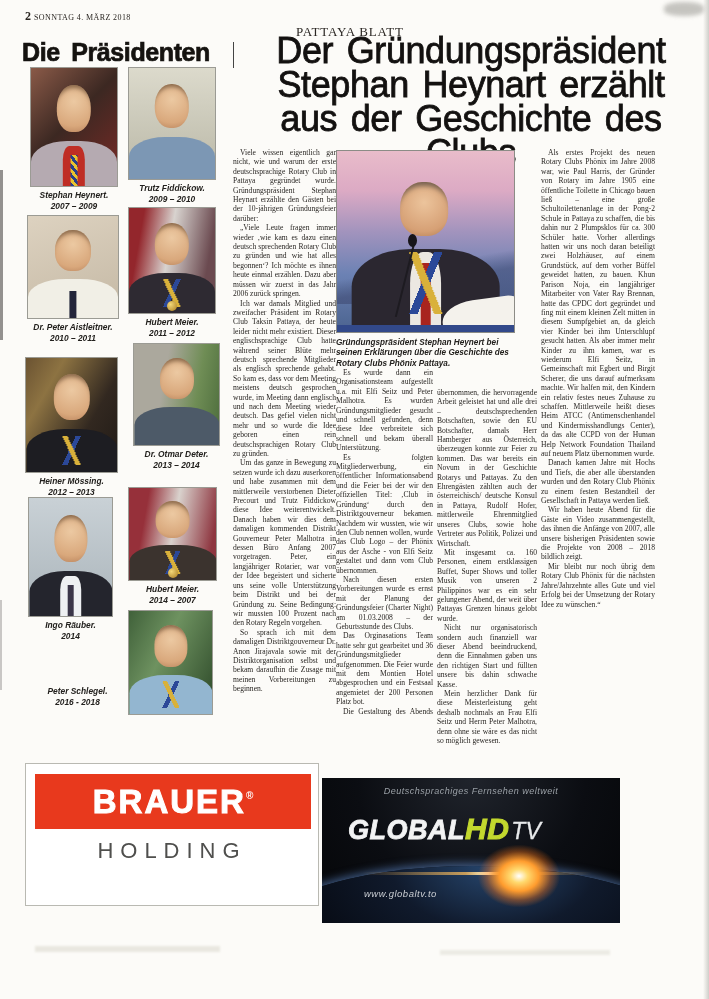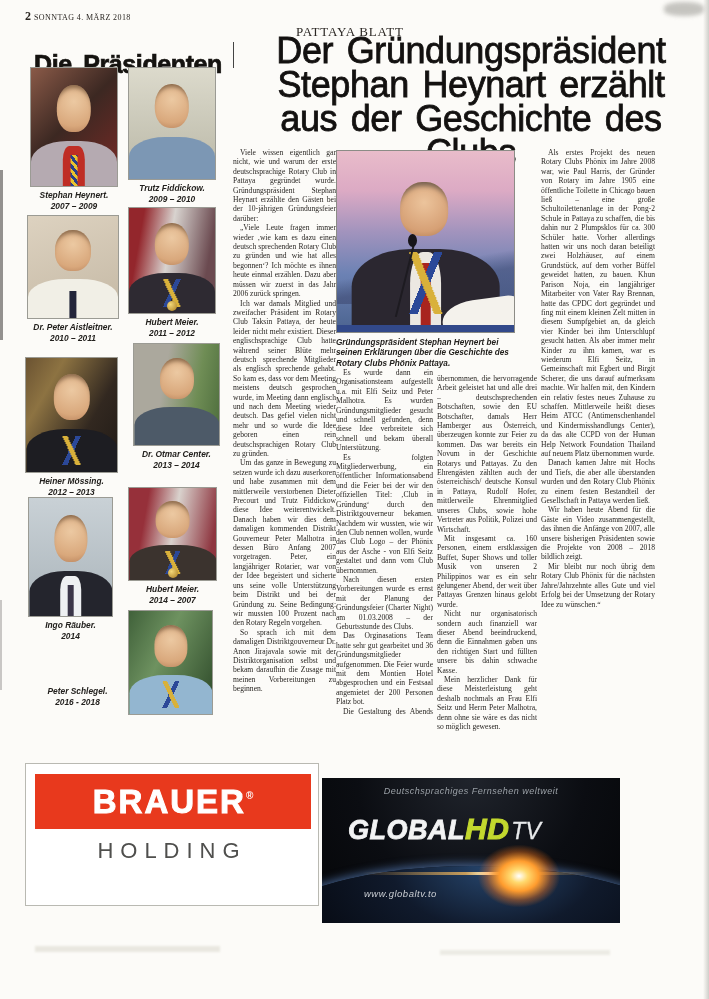--- a/index.html
+++ b/index.html
@@ -143,21 +143,21 @@
 </head>
 <body>
 
 <div class="page" data-name="newspaper-page">
 
   <div class="hdr-left" data-name="date-line">
     <b data-name="page-number">2</b><span>SONNTAG 4. MÄRZ 2018</span>
   </div>
   <div class="masthead" data-name="masthead">PATTAYA BLATT</div>
 
-  <h1 class="sidebar-title" style="margin:12px" data-name="sidebar-title">Die Präsidenten</h1>
+  <h1 class="sidebar-title" style="margin:0" data-name="sidebar-title">Die Präsidenten</h1>
   <div class="title-rule" data-name="title-divider"></div>
   <h2 class="headline" style="margin:0" data-name="article-headline">
     <span style="display:block" data-name="headline-line">Der Gründungspräsident</span>
     <span style="display:block" data-name="headline-line">Stephan Heynart erzählt</span>
     <span style="display:block" data-name="headline-line">aus der Geschichte des Clubs</span>
   </h2>
 
   <figure class="prez p1" style="left:30px;top:67px;width:88px" data-name="president-entry">
     <div class="portrait" style="height:120px" data-name="president-photo">
       <div class="ph-torso" data-name="portrait-torso"></div>
@@ -218,21 +218,21 @@
       <div data-name="president-years">2012 – 2013</div>
     </figcaption>
   </figure>
 
   <figure class="prez p6" style="left:133px;top:343px;width:87px" data-name="president-entry">
     <div class="portrait" style="height:103px" data-name="president-photo">
       <div class="ph-torso" data-name="portrait-torso"></div>
       <div class="ph-head" data-name="portrait-head"></div>
     </div>
     <figcaption>
-      <div data-name="president-name">Dr. Otmar Center.</div>
+      <div data-name="president-name">Dr. Otmar Deter.</div>
       <div data-name="president-years">2013 – 2014</div>
     </figcaption>
   </figure>
 
   <figure class="prez p7" style="left:28px;top:497px;width:85px" data-name="president-entry">
     <div class="portrait" style="height:120px" data-name="president-photo">
       <div class="ph-torso" data-name="portrait-torso"></div>
       <div class="ph-shirt" data-name="portrait-shirt"></div>
       <div class="ph-tie" data-name="portrait-tie"></div>
       <div class="ph-head" data-name="portrait-head"></div>
@@ -289,21 +289,21 @@
     <p data-name="paragraph">Um das ganze in Bewegung zu setzen wurde ich dazu auserkoren und habe zusammen mit dem mittlerweile verstorbenen Dieter Precourt und Trutz Fiddickow diese Idee weiterentwickelt. Danach haben wir dies dem damaligen kommenden Distrikt Gouverneur Peter Malhotra in dessen Büro Anfang 2007 vorgetragen. Peter, ein langjähriger Rotarier, war von der Idee begeistert und sicherte uns seine volle Unterstützung beim Distrikt und bei der Gründung zu. Seine Bedingung: wir mussten 100 Prozent nach den Rotary Regeln vorgehen.</p>
     <p data-name="paragraph">So sprach ich mit dem damaligen Distriktgouverneur Dr. Anon Jirajavala sowie mit der Distriktorganisation selbst und bekam daraufhin die Zusage mit meinen Vorbereitungen zu beginnen.</p>
   </div>
   <div class="bodycol" style="left:336px;top:368px;width:97px;height:348px" data-name="article-column-2">
     <p data-name="paragraph">Es wurde dann ein Organisationsteam aufgestellt u.a. mit Elfi Seitz und Peter Malhotra. Es wurden Gründungsmitglieder gesucht und schnell gefunden, denn diese Idee verbreitete sich schnell und bekam überall Unterstützung.</p>
     <p data-name="paragraph">Es folgten Mitgliederwerbung, ein öffentlicher Informationsabend und die Feier bei der wir den offiziellen Titel: ‚Club in Gründung‘ durch den Distriktgouverneur bekamen. Nachdem wir wussten, wie wir den Club nennen wollen, wurde das Club Logo – der Phönix aus der Asche - von Elfi Seitz gestaltet und dann vom Club übernommen.</p>
     <p data-name="paragraph">Nach diesen ersten Vorbereitungen wurde es ernst mit der Planung der Gründungsfeier (Charter Night) am 01.03.2008 – der Geburtsstunde des Clubs.</p>
     <p data-name="paragraph">Das Orginasations Team hatte sehr gut gearbeitet und 36 Gründungsmitglieder aufgenommen. Die Feier wurde mit dem Montien Hotel abgesprochen und ein Festsaal angemietet der 200 Personen Platz bot.</p>
     <p data-name="paragraph">Die Gestaltung des Abends sowie die Einladung der Ehrengäste hatte Elfi Seitz</p>
   </div>
-  <div class="bodycol" style="left:437px;top:374px;width:100px;height:360px" data-name="article-column-3">
+  <div class="bodycol" style="left:437px;top:388px;width:100px;height:360px" data-name="article-column-3">
     <p class="noindent" data-name="paragraph">übernommen, die hervorragende Arbeit geleistet hat und alle drei – deutschsprechenden Botschaften, sowie den EU Botschafter, damals Herr Hamberger aus Österreich, überzeugen konnte zur Feier zu kommen. Das war bereits ein Novum in der Geschichte Rotarys und Pattayas. Zu den Ehrengästen zählten auch der österreichisch/ deutsche Konsul in Pattaya, Rudolf Hofer, mittlerweile Ehrenmitglied unseres Clubs, sowie hohe Vertreter aus Politik, Polizei und Wirtschaft.</p>
     <p data-name="paragraph">Mit insgesamt ca. 160 Personen, einem erstklassigen Buffet, Super Shows und toller Musik von unseren 2 Philippinos war es ein sehr gelungener Abend, der weit über Pattayas Grenzen hinaus gelobt wurde.</p>
     <p data-name="paragraph">Nicht nur organisatorisch sondern auch finanziell war dieser Abend beeindruckend, denn die Einnahmen gaben uns den richtigen Start und füllten unsere bis dahin schwache Kasse.</p>
     <p data-name="paragraph">Mein herzlicher Dank für diese Meisterleistung geht deshalb nochmals an Frau Elfi Seitz und Herrn Peter Malhotra, denn ohne sie wäre es das nicht so möglich gewesen.</p>
   </div>
   <div class="bodycol" style="left:541px;top:148px;width:114px;height:582px" data-name="article-column-4">
     <p data-name="paragraph">Als erstes Projekt des neuen Rotary Clubs Phönix im Jahre 2008 war, wie Paul Harris, der Gründer von Rotary im Jahre 1905 eine öffentliche Toilette in Chicago bauen ließ – eine große Schultoilettenanlage in der Pong-2 Schule in Pattaya zu schaffen, die bis dahin nur 2 Plumpsklos für ca. 300 Schüler hatte. Vorher allerdings hatten wir uns noch daran beteiligt zwei Holzhäuser, auf einem Grundstück, auf dem vorher Büffel geweidet hatten, zu bauen. Khun Parison Noja, ein langjähriger Mitarbeiter von Vater Ray Brennan, hatte das CPDC dort gegründet und fing mit einem kleinen Zelt mitten in diesem Sumpfgebiet an, da gleich vier Kinder bei ihm Unterschlupf gesucht hatten. Als aber immer mehr Kinder zu ihm kamen, war es wiederum Elfi Seitz, in Gemeinschaft mit Egbert und Birgit Scherer, die uns darauf aufmerksam machte. Wir halfen mit, den Kindern ein relativ festes neues Zuhause zu schaffen. Mittlerweile heißt dieses Heim ATCC (Antimenschenhandel und Kindermisshandlungs Center), da das alte CCPD von der Human Help Network Foundation Thailand auf neuem Platz übernommen wurde.</p>
     <p data-name="paragraph">Danach kamen Jahre mit Hochs und Tiefs, die aber alle überstanden wurden und den Rotary Club Phönix zu einem festen Bestandteil der Gesellschaft in Pattaya werden ließ.</p>
     <p data-name="paragraph">Wir haben heute Abend für die Gäste ein Video zusammengestellt, das ihnen die Anfänge von 2007, alle unsere bisherigen Präsidenten sowie die Projekte von 2008 – 2018 bildlich zeigt.</p>
     <p data-name="paragraph">Mir bleibt nur noch übrig dem Rotary Club Phönix für die nächsten Jahre/Jahrzehnte alles Gute und viel Erfolg bei der Umsetzung der Rotary Idee zu wünschen.“</p>

